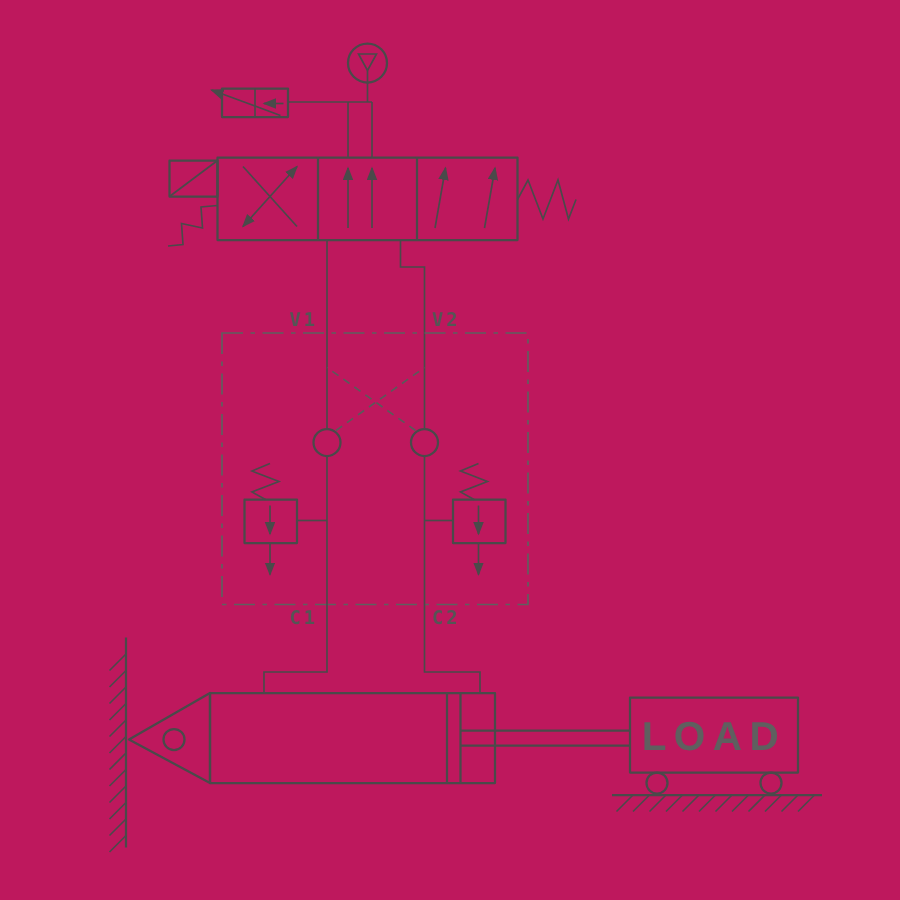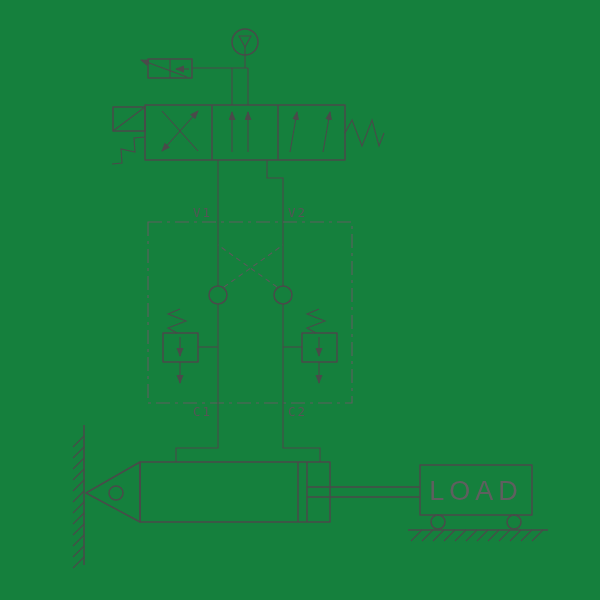--- a/index.html
+++ b/index.html
@@ -1,16 +1,16 @@
 <!DOCTYPE html>
 <html><head>
 <meta charset="utf-8">
 <style>
   html,body{margin:0;padding:0;background:#ffffff;}
-  .stage{position:relative;width:600px;height:600px;background:#15803d;overflow:hidden;}
+  .stage{position:relative;width:600px;height:600px;background:#be185d;overflow:hidden;font-weight:bold;}
   svg{display:block;}
   .ln{stroke:#4a4a4a;stroke-width:1.5;fill:none;stroke-linejoin:round;}
   .thin{stroke:#4a4a4a;stroke-width:1.1;fill:none;}
   .dash{stroke:#5a5a5a;stroke-width:1.1;fill:none;stroke-dasharray:5 4;}
   .dashdot{stroke:#5f5f5f;stroke-width:1.1;fill:none;stroke-dasharray:14 5 3 5;}
   .lbl{font-family:"DejaVu Sans Mono",monospace;font-size:12.5px;fill:#555555;letter-spacing:2px;}
   .loadlbl{font-family:"Liberation Sans",sans-serif;font-size:27px;fill:#5f5f5f;letter-spacing:5px;}
 </style>
 </head>
 <body>

